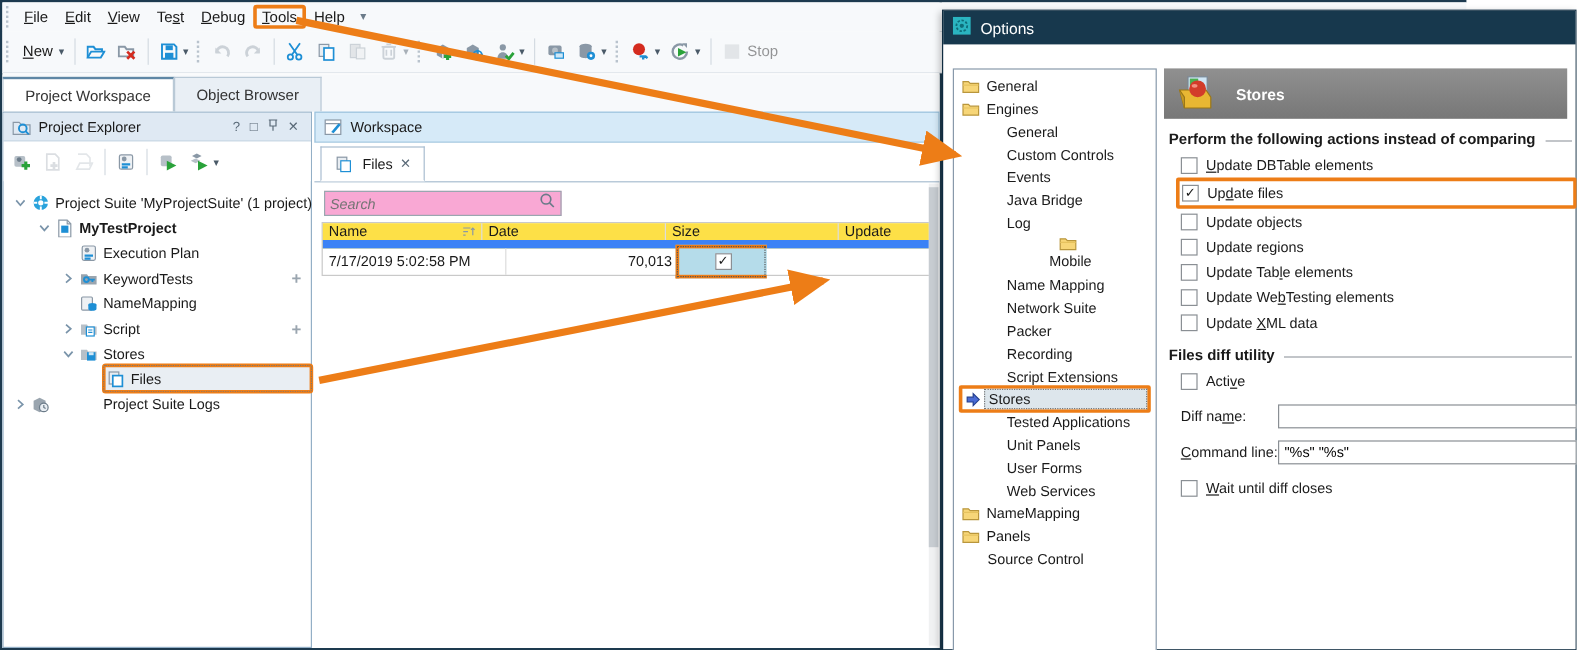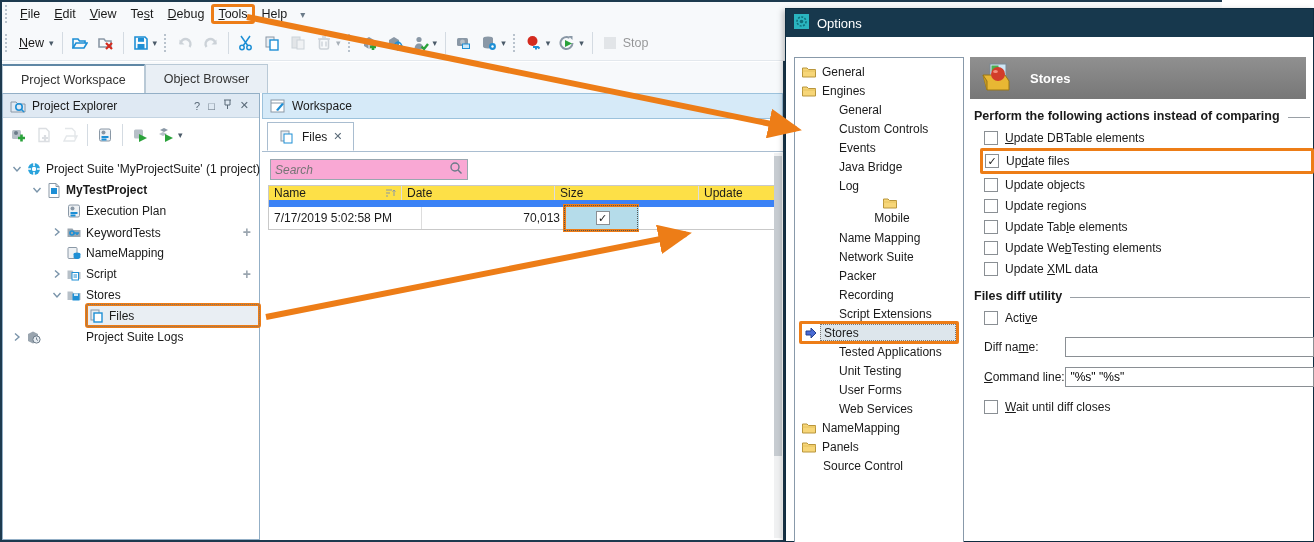--- a/index.html
+++ b/index.html
@@ -635,21 +635,21 @@
                 <path d="M2 5h5V2l5 5-5 5V9H2z" fill="#4a6bd4" stroke="#24408f"></path>
               </svg>
             </span>
             <span class="ot-lbl ot-sel" style="flex: 1 1 0%; height: 17px; display: flex; align-items: center;">Stores</span>
           </span>
         </div>
         <div class="ot-row" style="padding-left: 40px;">
           <span class="ot-lbl">Tested Applications</span>
         </div>
         <div class="ot-row" style="padding-left: 40px;">
-          <span class="ot-lbl">Unit Testing</span>
+          <span class="ot-lbl">Unit Panels</span>
         </div>
         <div class="ot-row" style="padding-left: 40px;">
           <span class="ot-lbl">User Forms</span>
         </div>
         <div class="ot-row" style="padding-left: 40px;">
           <span class="ot-lbl">Web Services</span>
         </div>
         <div class="ot-row" style="padding-left: 5px;">
           <span class="ot-ico">
             <svg width="16" height="16">

